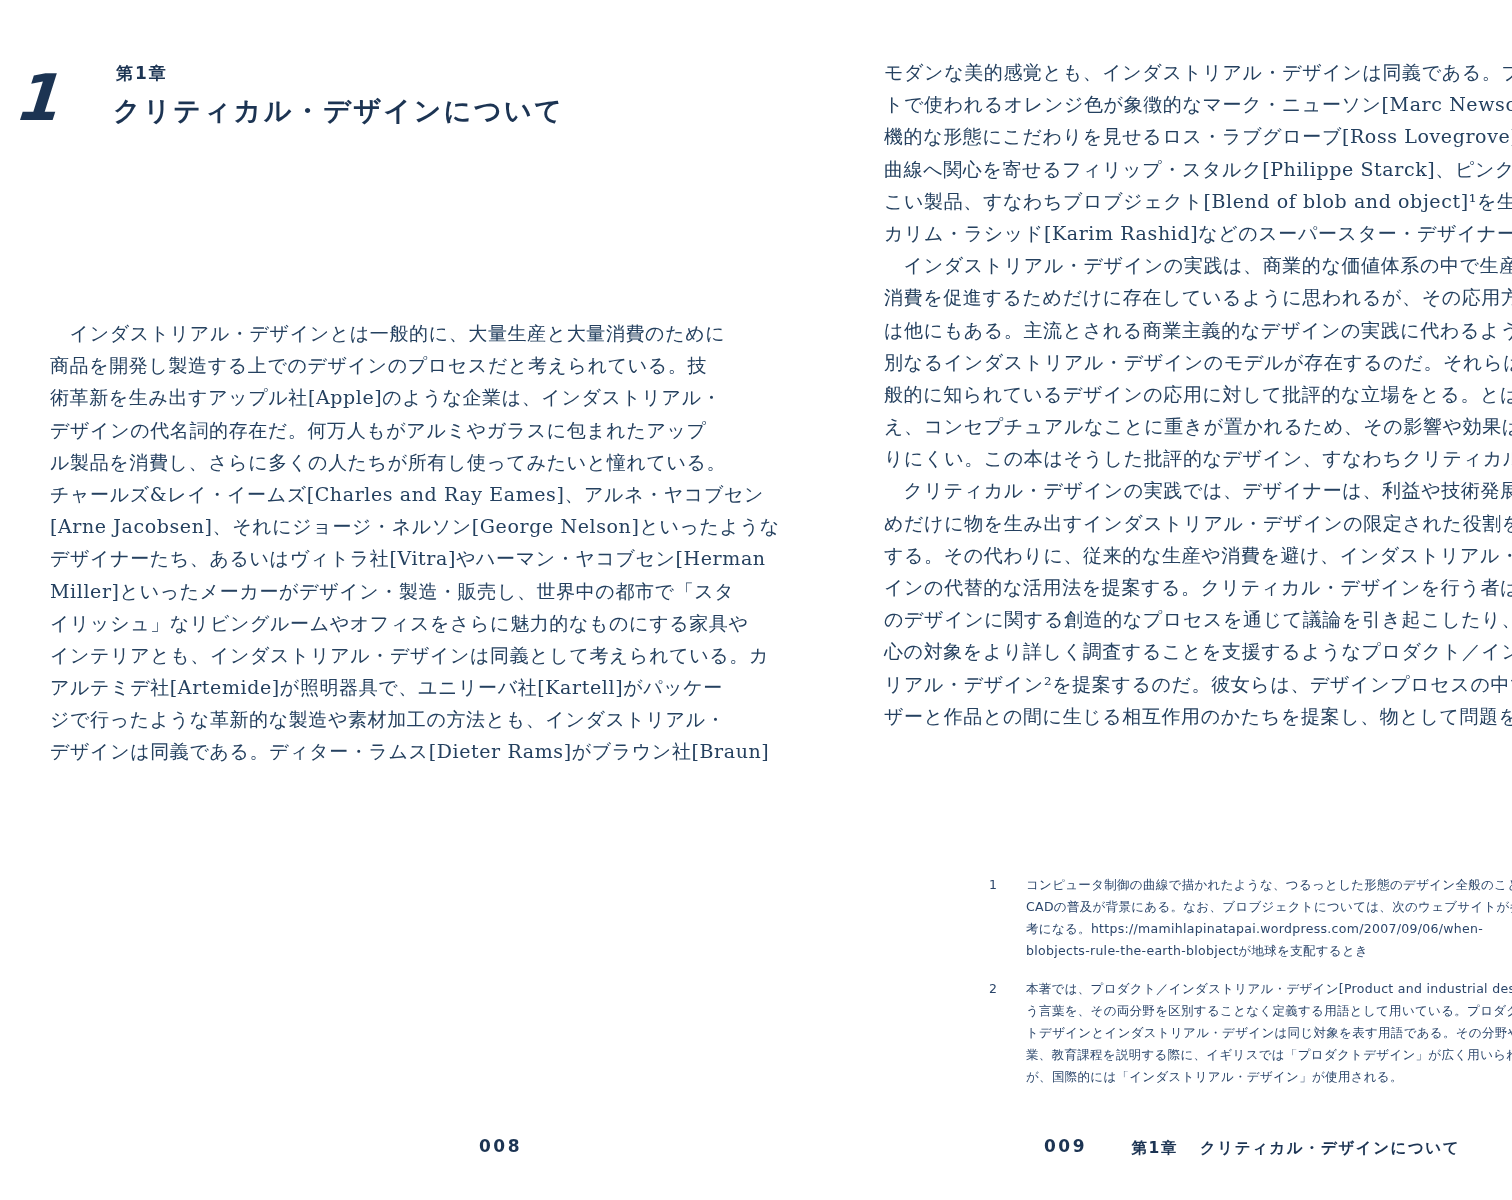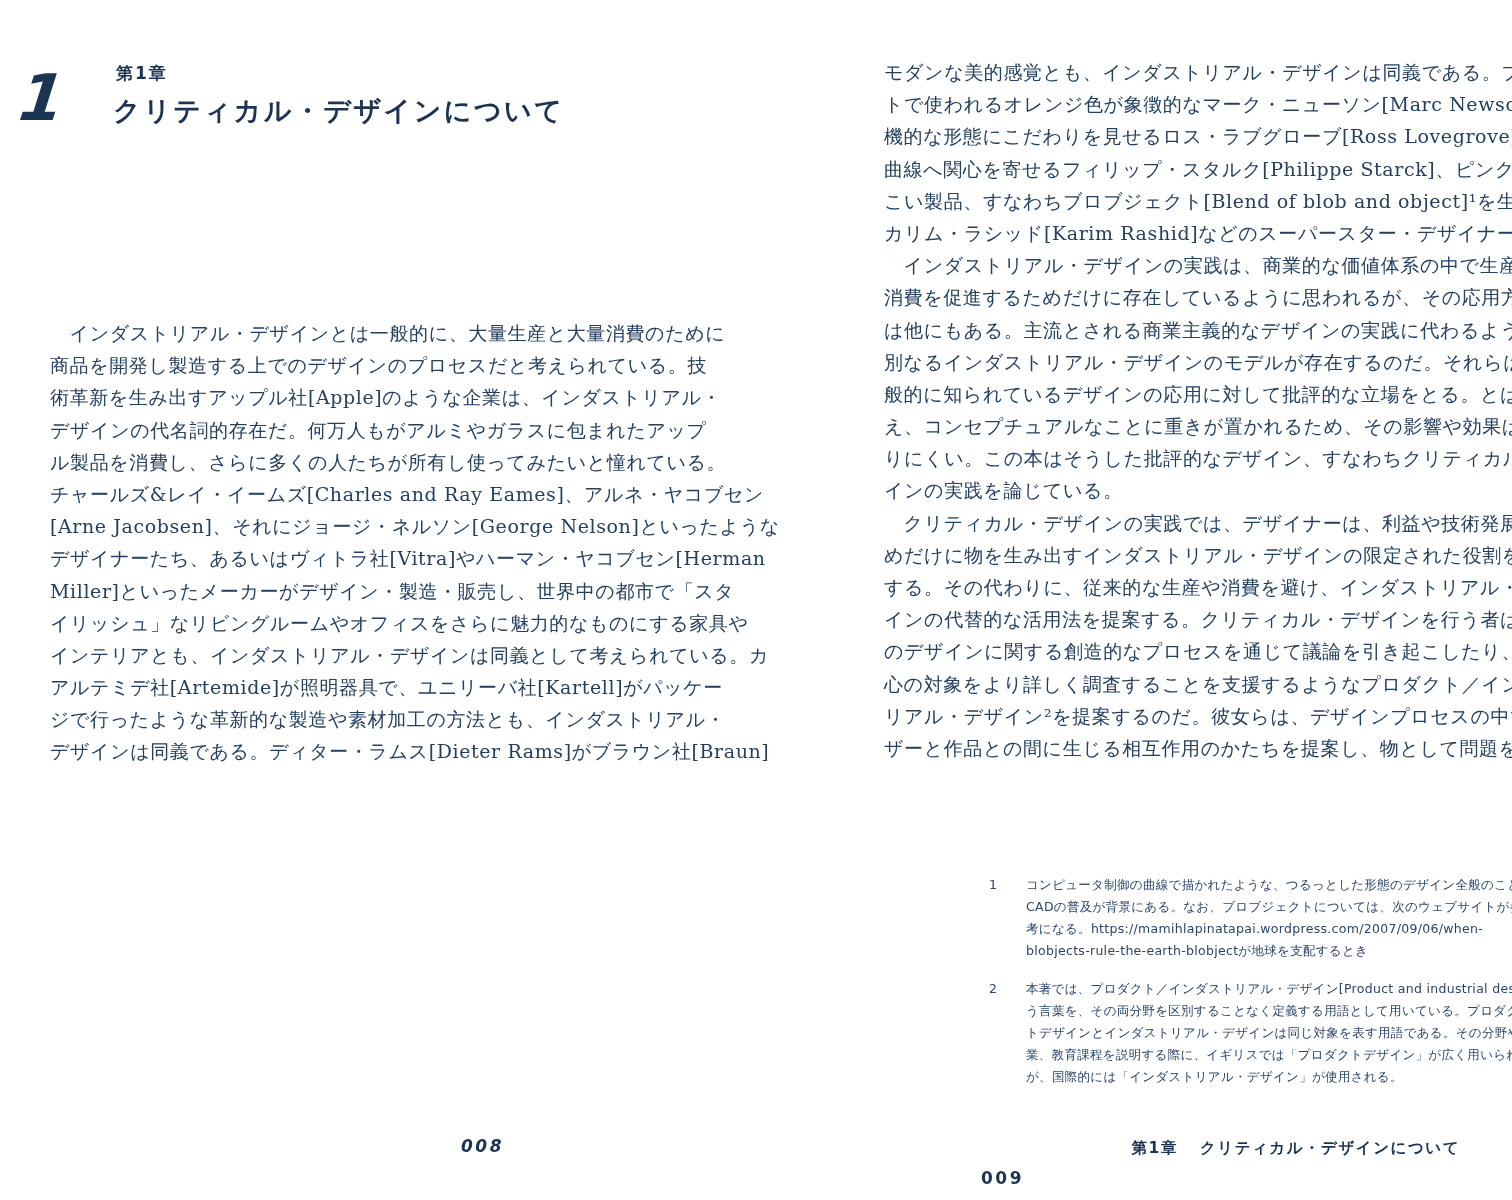--- a/index.html
+++ b/index.html
@@ -50,22 +50,22 @@
   .fn-num{width:37px;flex:0 0 37px;}
   .fn-lines{flex:1;}
   .fn-line{height:22px;white-space:nowrap;}
   
   .pagenum{
     position:absolute;top:1136px;
     font-family:"DejaVu Sans", sans-serif;
     font-weight:bold;font-size:17px;letter-spacing:2.5px;
     color:#1c3453;
   }
-  .pn-left{left:461px;font-style:italic;}
-  .pn-right{left:981px;margin-top:32px;}
+  .pn-left{left:479px;}
+  .pn-right{left:1044px;}
   .running-footer{
     position:absolute;top:1138px;right:52px;
     font-family:"DejaVu Sans", sans-serif;
     font-weight:bold;font-size:15.5px;letter-spacing:1.5px;
     color:#1c3453;white-space:nowrap;
   }
   .running-footer .rf-chapter{margin-right:22px;}
 </style>
 </head>
 <body>
@@ -136,21 +136,20 @@
         <div class="bline">は他にもある。主流とされる商業主義的なデザインの実践に代わるような、</div>
 
         <div class="bline">別なるインダストリアル・デザインのモデルが存在するのだ。それらは、一</div>
 
         <div class="bline">般的に知られているデザインの応用に対して批評的な立場をとる。とはい</div>
 
         <div class="bline">え、コンセプチュアルなことに重きが置かれるため、その影響や効果は分か</div>
 
         <div class="bline">りにくい。この本はそうした批評的なデザイン、すなわちクリティカル・デザ</div>
 
-        <div class="bline">インの実践を論じている。</div>
 
         <div class="bline">　クリティカル・デザインの実践では、デザイナーは、利益や技術発展のた</div>
 
         <div class="bline">めだけに物を生み出すインダストリアル・デザインの限定された役割を拒否</div>
 
         <div class="bline">する。その代わりに、従来的な生産や消費を避け、インダストリアル・デザ</div>
 
         <div class="bline">インの代替的な活用法を提案する。クリティカル・デザインを行う者は、物</div>
 
         <div class="bline">のデザインに関する創造的なプロセスを通じて議論を引き起こしたり、関</div>

